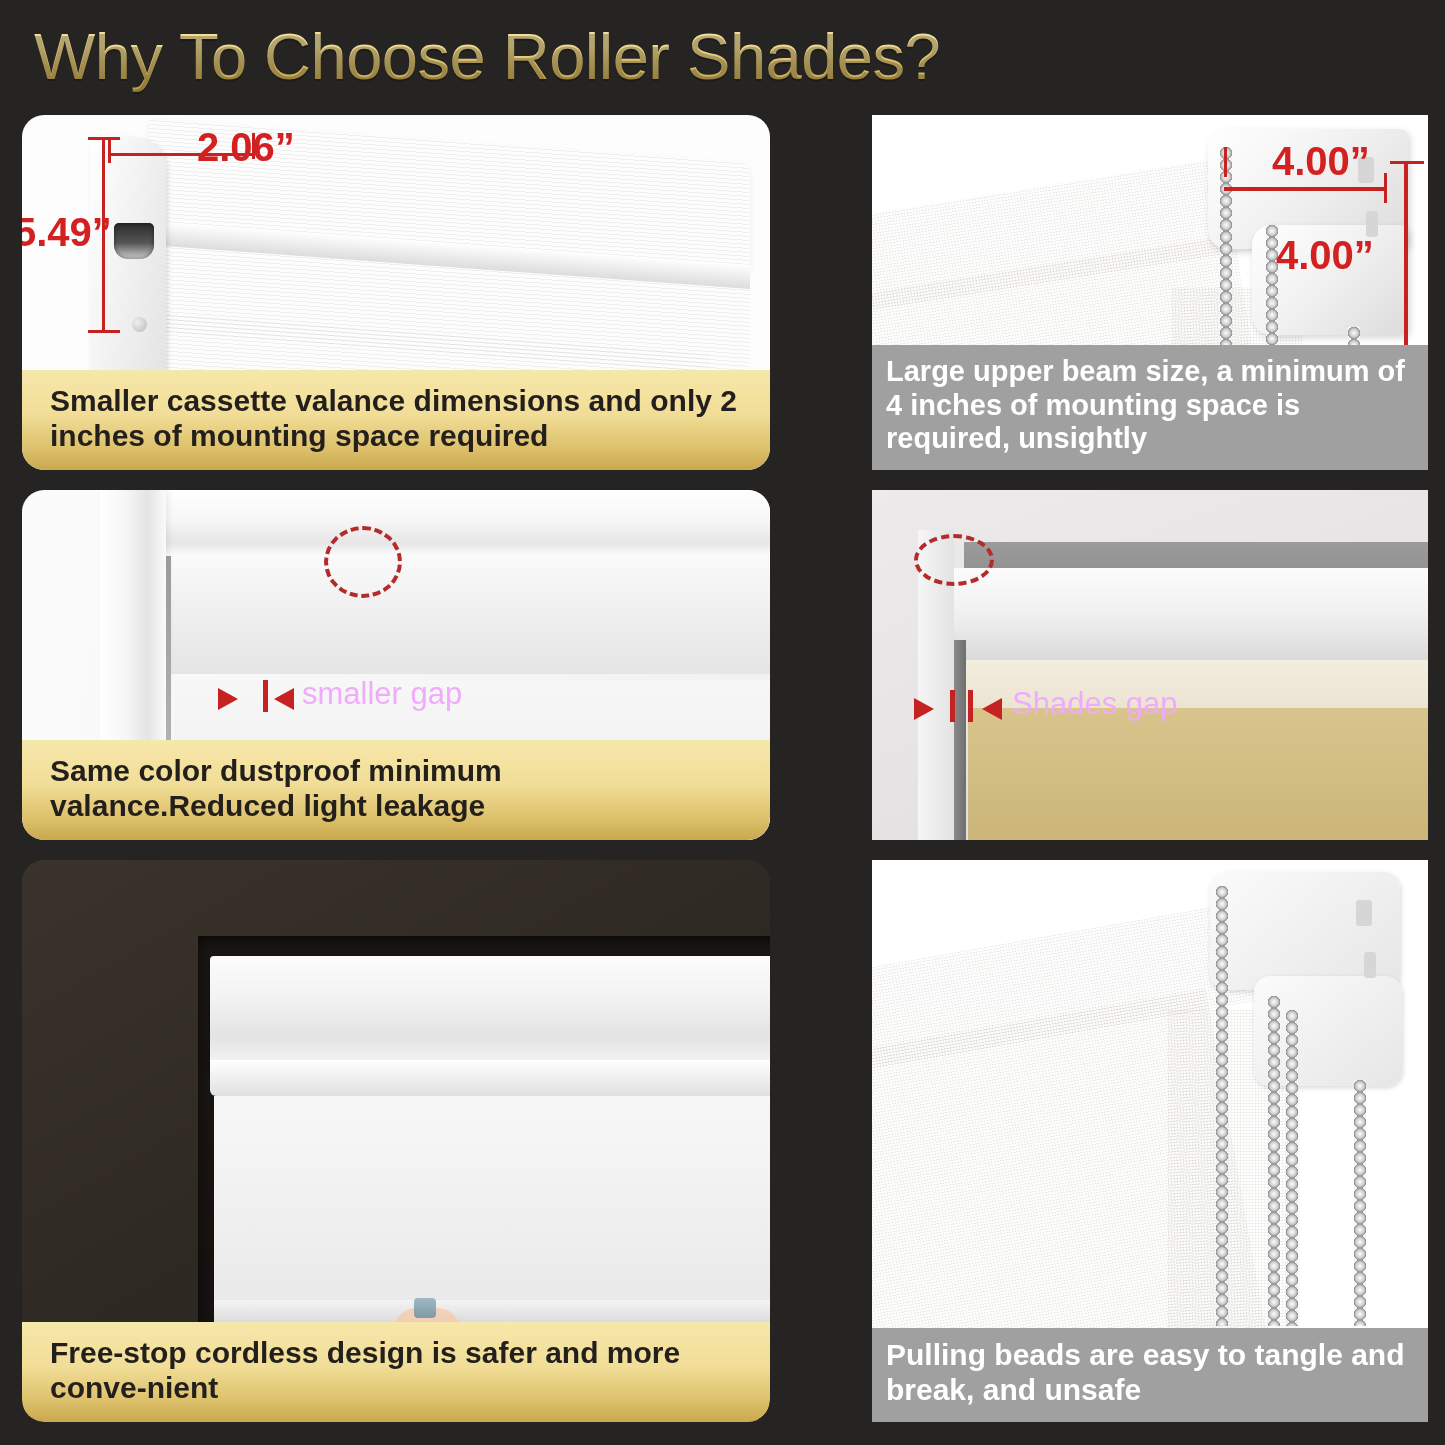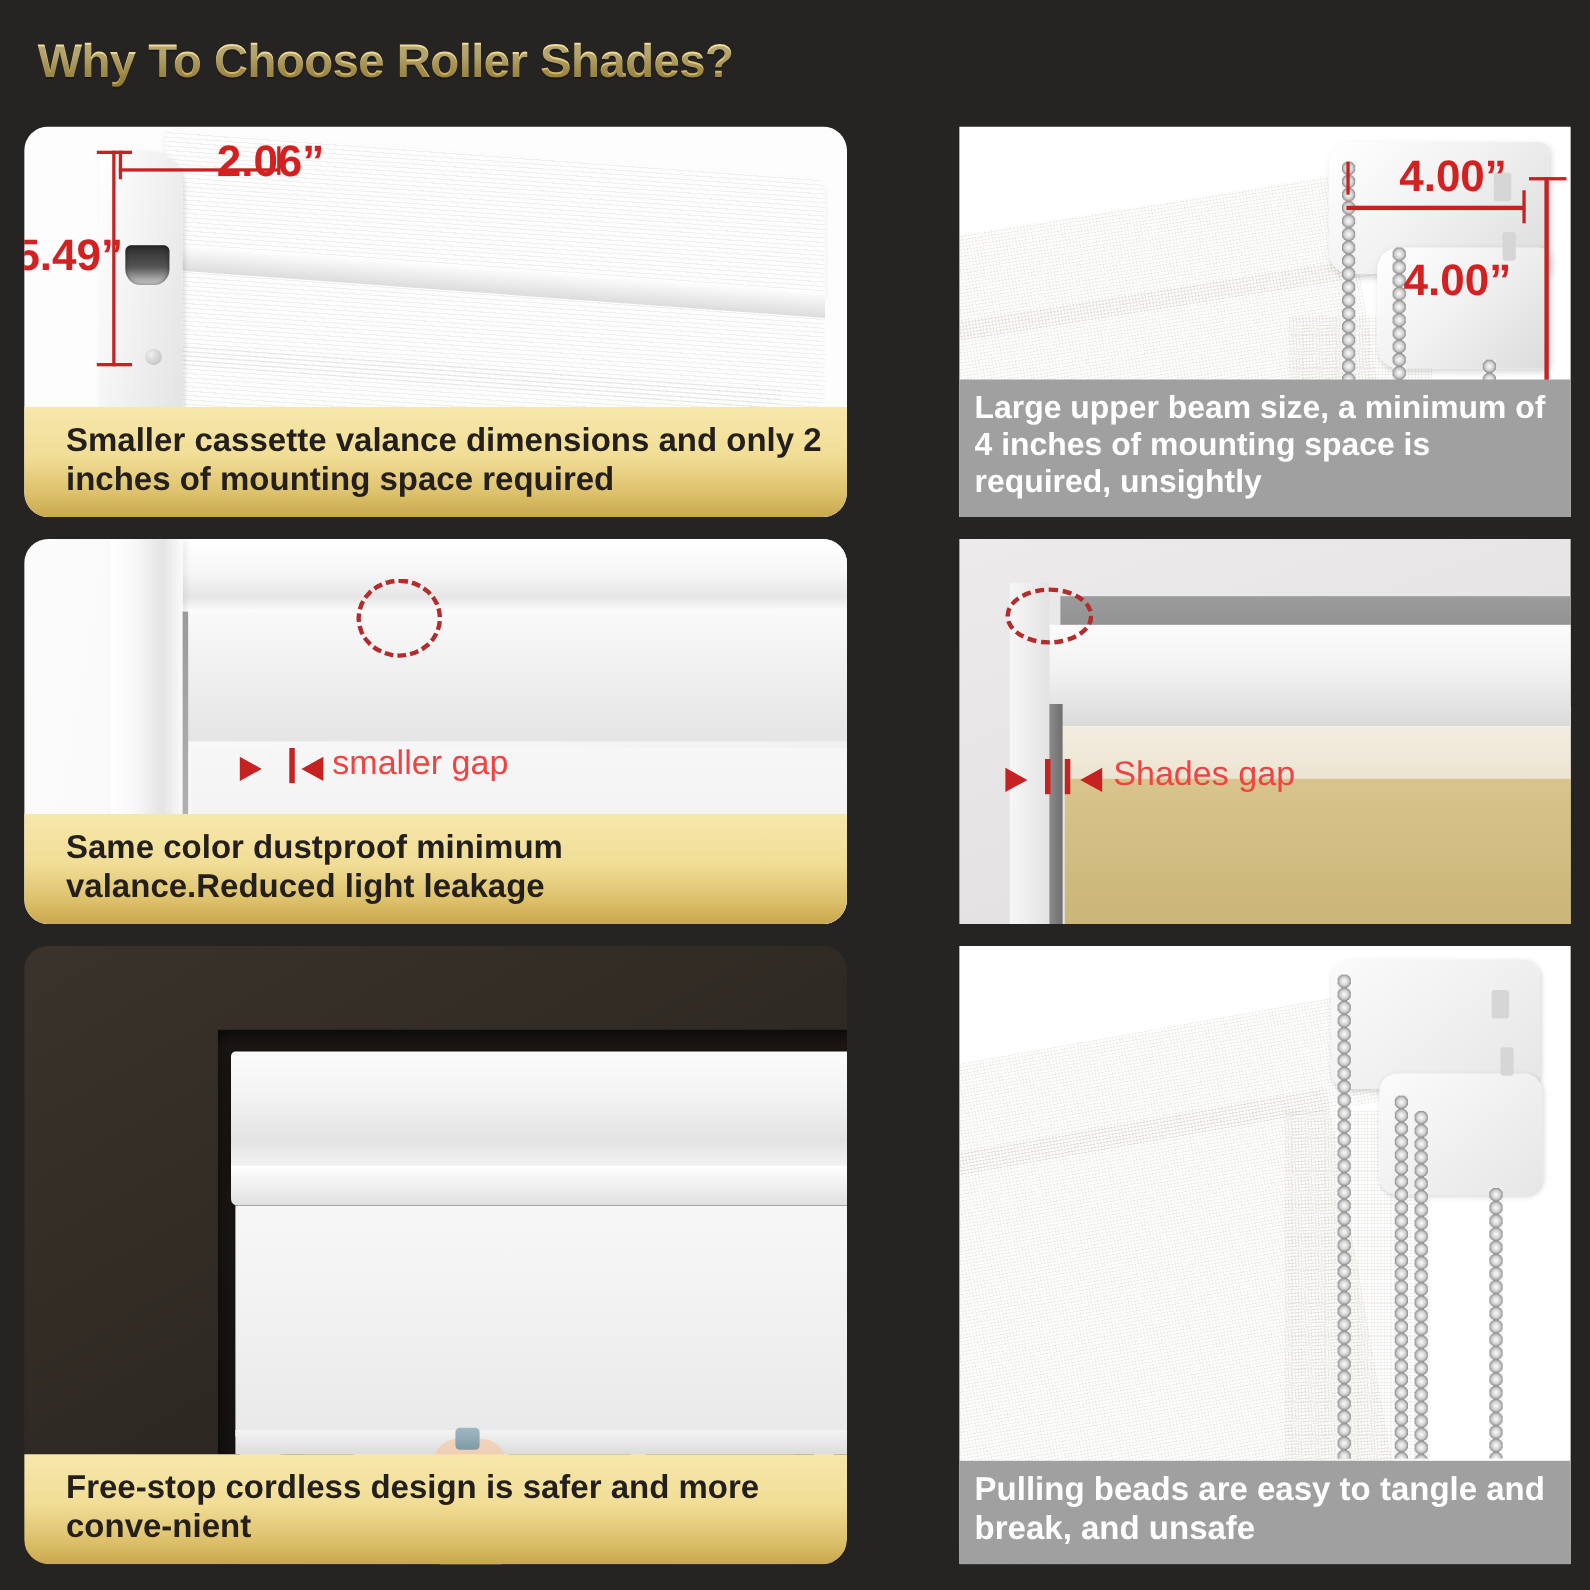--- a/index.html
+++ b/index.html
@@ -16,22 +16,22 @@
   
   .title-bar {
     position: absolute;
     left: 0; top: 0;
     width: 1445px; height: 112px;
     display: flex;
     align-items: center;
     padding-left: 34px;
   }
   .title-text {
-    font-size: 43px;
-    font-weight: bold;
+    font-size: 65px;
+    font-weight: normal;
     letter-spacing: -0.5px;
     background: linear-gradient(180deg,#f6e5a8 0%,#efd98f 38%,#d9bd68 62%,#bb9c43 100%);
     -webkit-background-clip: text;
     background-clip: text;
     color: transparent;
     text-shadow: 0 2px 0 rgba(0,0,0,0.25);
     white-space: nowrap;
   }
 
   
@@ -47,21 +47,21 @@
     position: absolute;
     left: 0; top: 0; right: 0; bottom: 0;
     overflow: hidden;
   }
 
   
   .cap {
     position: absolute;
     left: 0; right: 0; bottom: 0;
     z-index: 30;
-    padding: 14px 20px 16px 38px;
+    padding: 14px 20px 16px 28px;
     line-height: 1.16;
   }
   .cap-gold {
     background: linear-gradient(180deg,#f6e7ab 0%,#f1dd96 45%,#ddc16c 78%,#c9a84e 100%);
     color: #231f1c;
     font-size: 30px;
     font-weight: bold;
     border-bottom-left-radius: 22px;
     border-bottom-right-radius: 22px;
   }
@@ -79,21 +79,21 @@
     position: absolute;
     color: #d32020;
     font-weight: bold;
     white-space: nowrap;
     z-index: 20;
     font-family: "Liberation Sans", sans-serif;
   }
   .red-line { position: absolute; background: #c62222; z-index: 19; }
   .gap-label {
     position: absolute;
-    color: #ef4444;
+    color: #f0abfc;
     font-size: 31px;
     white-space: nowrap;
     z-index: 22;
   }
   .dashed-ellipse {
     position: absolute;
     border: 4px dashed #b52a2a;
     border-radius: 50%;
     z-index: 21;
   }

